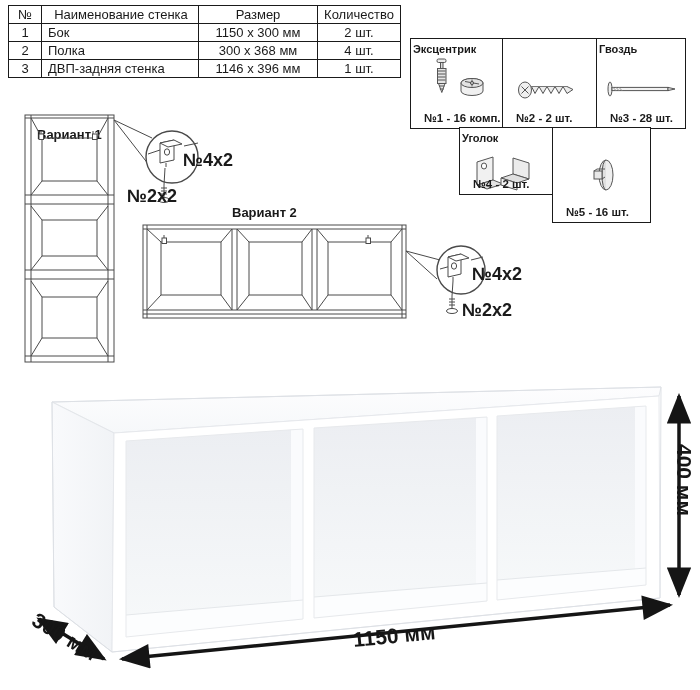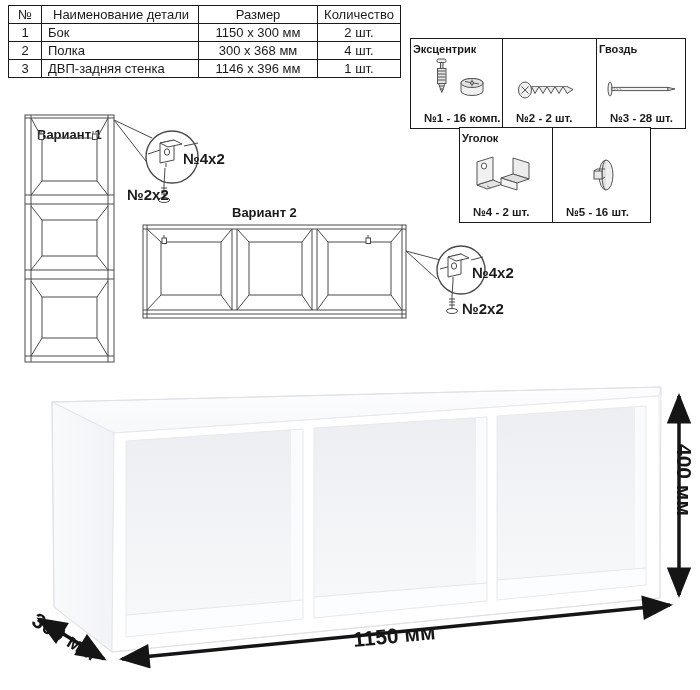--- a/index.html
+++ b/index.html
@@ -29,41 +29,41 @@
     font-size:11px;font-weight:bold;text-align:left;line-height:1.18;margin-top:4px;
     padding:0 2px;
   }
   .hw-count{
     position:absolute;left:13px;right:0;bottom:4px;
     font-size:11.5px;font-weight:bold;white-space:nowrap;
   }
   .hw-icon{position:absolute;left:0;right:0;margin:auto;}
   
   .var-label{position:absolute;font-size:13px;font-weight:bold;white-space:nowrap;}
-  .note-label{position:absolute;font-size:15px;font-weight:bold;white-space:nowrap;}
+  .note-label{position:absolute;font-size:18px;font-weight:bold;white-space:nowrap;}
   
   .dim-label{
     position:absolute;font-size:21px;font-weight:bold;color:#161616;white-space:nowrap;
   }
   .dim-w{left:352px;top:628px;transform:rotate(-5.5deg);transform-origin:0 0;}
   .dim-h{left:696px;top:444px;transform:rotate(90deg);transform-origin:0 0;}
   .dim-d{left:40px;top:608px;transform:rotate(31deg);transform-origin:0 0;}
   svg{position:absolute;left:0;}
   .lineart{stroke:#4a4a4a;fill:none;stroke-width:1;}
 </style>
 </head>
 <body>
 
 <div class="canvas">
 
   <table class="parts-table">
     <tbody>
         <tr>
       <th class="col-num">№</th>
-      <th class="col-name">Наименование детали</th>
+      <th class="col-name">Наименование стенка</th>
       <th class="col-size">Размер</th>
       <th class="col-qty">Количество</th>
     </tr>
     <tr>
       <td class="col-num">1</td>
       <td class="col-name">Бок</td>
       <td class="col-size">1150 х 300 мм</td>
       <td class="col-qty">2 шт.</td>
     </tr>
     <tr>
@@ -118,21 +118,21 @@
       <g stroke="#555" stroke-width="1" fill="#efefef">
         <ellipse cx="7" cy="12" rx="2" ry="7"></ellipse>
         <rect x="9" y="10.4" width="56" height="3.2" fill="#f2f2f2"></rect>
         <path d="M10,10.4 l3,3.2 M13,10.4 l3,3.2 M16,10.4 l3,3.2" fill="none" stroke="#999"></path>
         <path d="M65,10.4 L72,12 L65,13.6 Z" fill="#e6e6e6"></path>
       </g>
     </svg>
     <div class="hw-count">№3 - 28 шт.</div>
   </div>
 
-  <div class="hw-cell" style="left:459px;top:127px;width:95px;height:96px;">
+  <div class="hw-cell" style="left:459px;top:127px;width:95px;height:68px;">
     <div class="hw-title">Уголок</div>
     <svg class="hw-icon" style="top:22px;" width="76" height="52" viewBox="0 0 76 52">
       <g stroke="#555" stroke-width="1" fill="#f1f1f1">
         <path d="M8,12 L24,7 L24,30 L8,35 Z"></path>
         <path d="M8,35 L24,30 L34,34 L18,39 Z" fill="#e3e3e3"></path>
         <ellipse cx="15" cy="16" rx="2.6" ry="3" fill="#fff"></ellipse>
         <path d="M18,36 l4,2" stroke="#777"></path>
         <path d="M44,8 L60,13 L60,29 L44,24 Z" fill="#ececec"></path>
         <path d="M32,28 L44,24 L60,29 L48,33 Z" fill="#e0e0e0"></path>
         <path d="M48,33 L48,40 L32,35 L32,28 Z" fill="#f3f3f3"></path>

